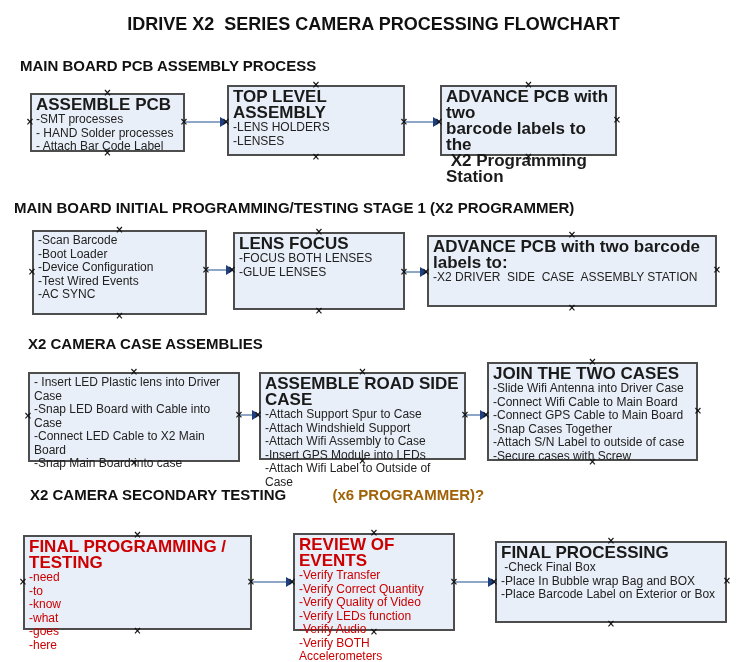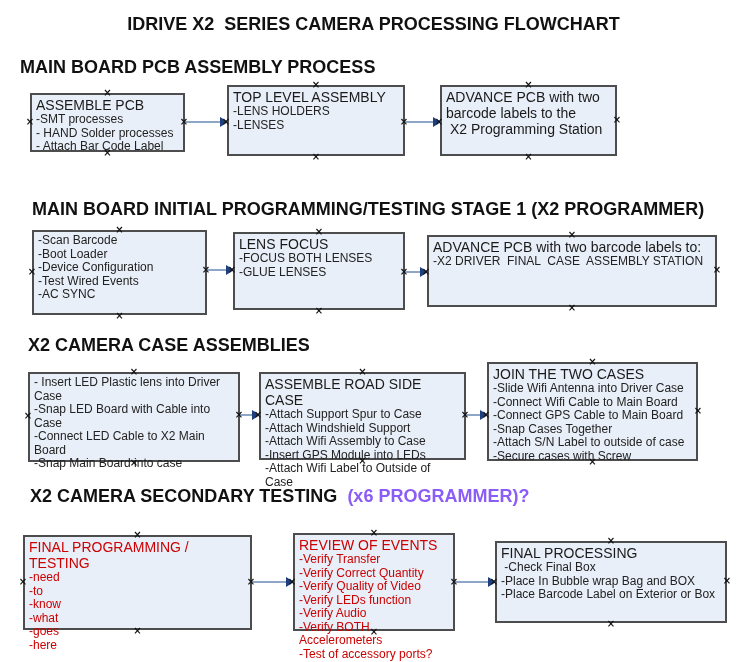--- a/index.html
+++ b/index.html
@@ -5,28 +5,28 @@
   html,body{margin:0;padding:0;background:#fff;}
   .canvas{
     position:relative;width:747px;height:662px;background:#ffffff;
     font-family:"Liberation Sans","DejaVu Sans",sans-serif;color:#1a1a1a;overflow:hidden;
   }
   .title{
     position:absolute;top:14px;left:0;width:747px;text-align:center;
     font-size:18px;font-weight:bold;white-space:pre-wrap;color:#111;
   }
   .section-header{
-    position:absolute;font-size:18px;font-weight:bold;white-space:pre-wrap;color:#111;
-  }
-  .section-header .red{color:#8b5cf6;}
+    position:absolute;font-size:15px;font-weight:bold;white-space:pre-wrap;color:#111;
+  }
+  .section-header .red{color:#a16207;margin-left:38px;}
   .box{
     position:absolute;background:#e9eff8;border:2px solid #4d4d4d;
     padding:2px 4px;box-sizing:border-box;overflow:visible;
   }
-  .box-title{font-size:14px;line-height:16px;font-weight:normal;white-space:pre-wrap;}
+  .box-title{font-size:17px;line-height:16px;font-weight:bold;white-space:pre-wrap;}
   .box-item{font-size:12px;line-height:13.5px;white-space:pre-wrap;color:#222;}
   .red-box .box-title,.red-box .box-item{color:#cc0000;}
   .handle{
     position:absolute;font-family:"DejaVu Sans",sans-serif;font-size:10px;font-weight:bold;
     color:#111;line-height:10px;width:10px;height:10px;text-align:center;z-index:3;
   }
   .h-top{top:-7px;left:50%;margin-left:-5px;}
   .h-bottom{bottom:-8px;left:50%;margin-left:-5px;}
   .h-left{left:-7px;top:50%;margin-top:-6px;}
   .h-right{right:-7px;top:50%;margin-top:-6px;}
@@ -42,21 +42,21 @@
   .connector .hc-right{right:-4px;top:0;}
 </style>
 </head>
 <body>
 
 <div class="canvas">
 
   <div class="title">IDRIVE X2  SERIES CAMERA PROCESSING FLOWCHART</div>
 
   <div class="section-header" style="left:20px;top:57px">MAIN BOARD PCB ASSEMBLY PROCESS</div>
-  <div class="section-header" style="left:32px;top:199px">MAIN BOARD INITIAL PROGRAMMING/TESTING STAGE 1 (X2 PROGRAMMER)</div>
+  <div class="section-header" style="left:14px;top:199px">MAIN BOARD INITIAL PROGRAMMING/TESTING STAGE 1 (X2 PROGRAMMER)</div>
   <div class="section-header" style="left:28px;top:335px">X2 CAMERA CASE ASSEMBLIES</div>
   <div class="section-header" style="left:30px;top:486px"><span>X2 CAMERA SECONDARY TESTING </span><span class="red"> (x6 PROGRAMMER)?</span></div>
 
   <div class="box" style="left:30px;top:93px;width:155px;height:59px">
     <span class="handle h-top">×</span>
     <span class="handle h-bottom">×</span>
     <span class="handle h-left">×</span>
     <div class="box-title">ASSEMBLE PCB</div>
     <div>
         <div class="box-item">-SMT processes</div>
@@ -126,21 +126,21 @@
     <span class="arrowhead"></span>
     <span class="handle hc-left">×</span>
     <span class="handle hc-right">×</span>
   </div>
   <div class="box" style="left:427px;top:235px;width:290px;height:72px">
     <span class="handle h-top">×</span>
     <span class="handle h-bottom">×</span>
     <span class="handle h-right">×</span>
     <div class="box-title">ADVANCE PCB with two barcode labels to:</div>
     <div>
-        <div class="box-item">-X2 DRIVER  FINAL  CASE  ASSEMBLY STATION</div>
+        <div class="box-item">-X2 DRIVER  SIDE  CASE  ASSEMBLY STATION</div>
       </div>
   </div>
 
   <div class="box" style="left:28px;top:372px;width:212px;height:90px">
     <span class="handle h-top">×</span>
     <span class="handle h-bottom">×</span>
     <span class="handle h-left">×</span>
     <div>
         <div class="box-item">- Insert LED Plastic lens into Driver Case</div>
         <div class="box-item">-Snap LED Board with Cable into Case</div>

